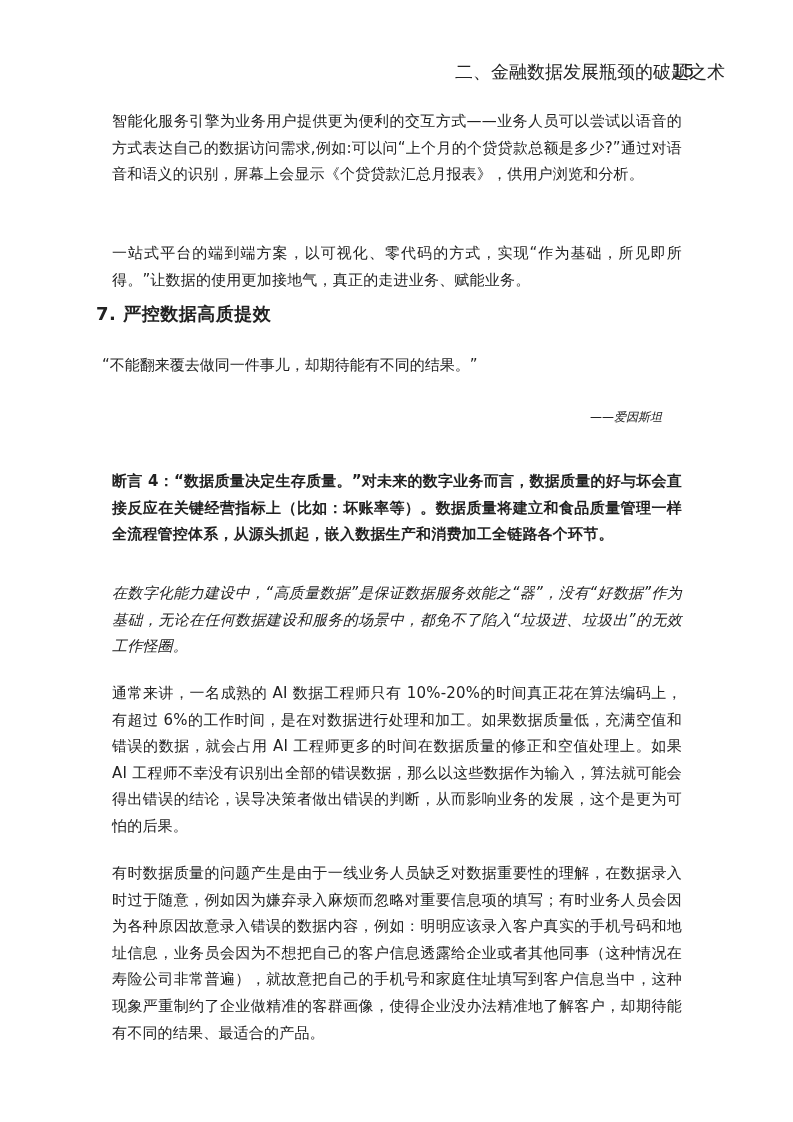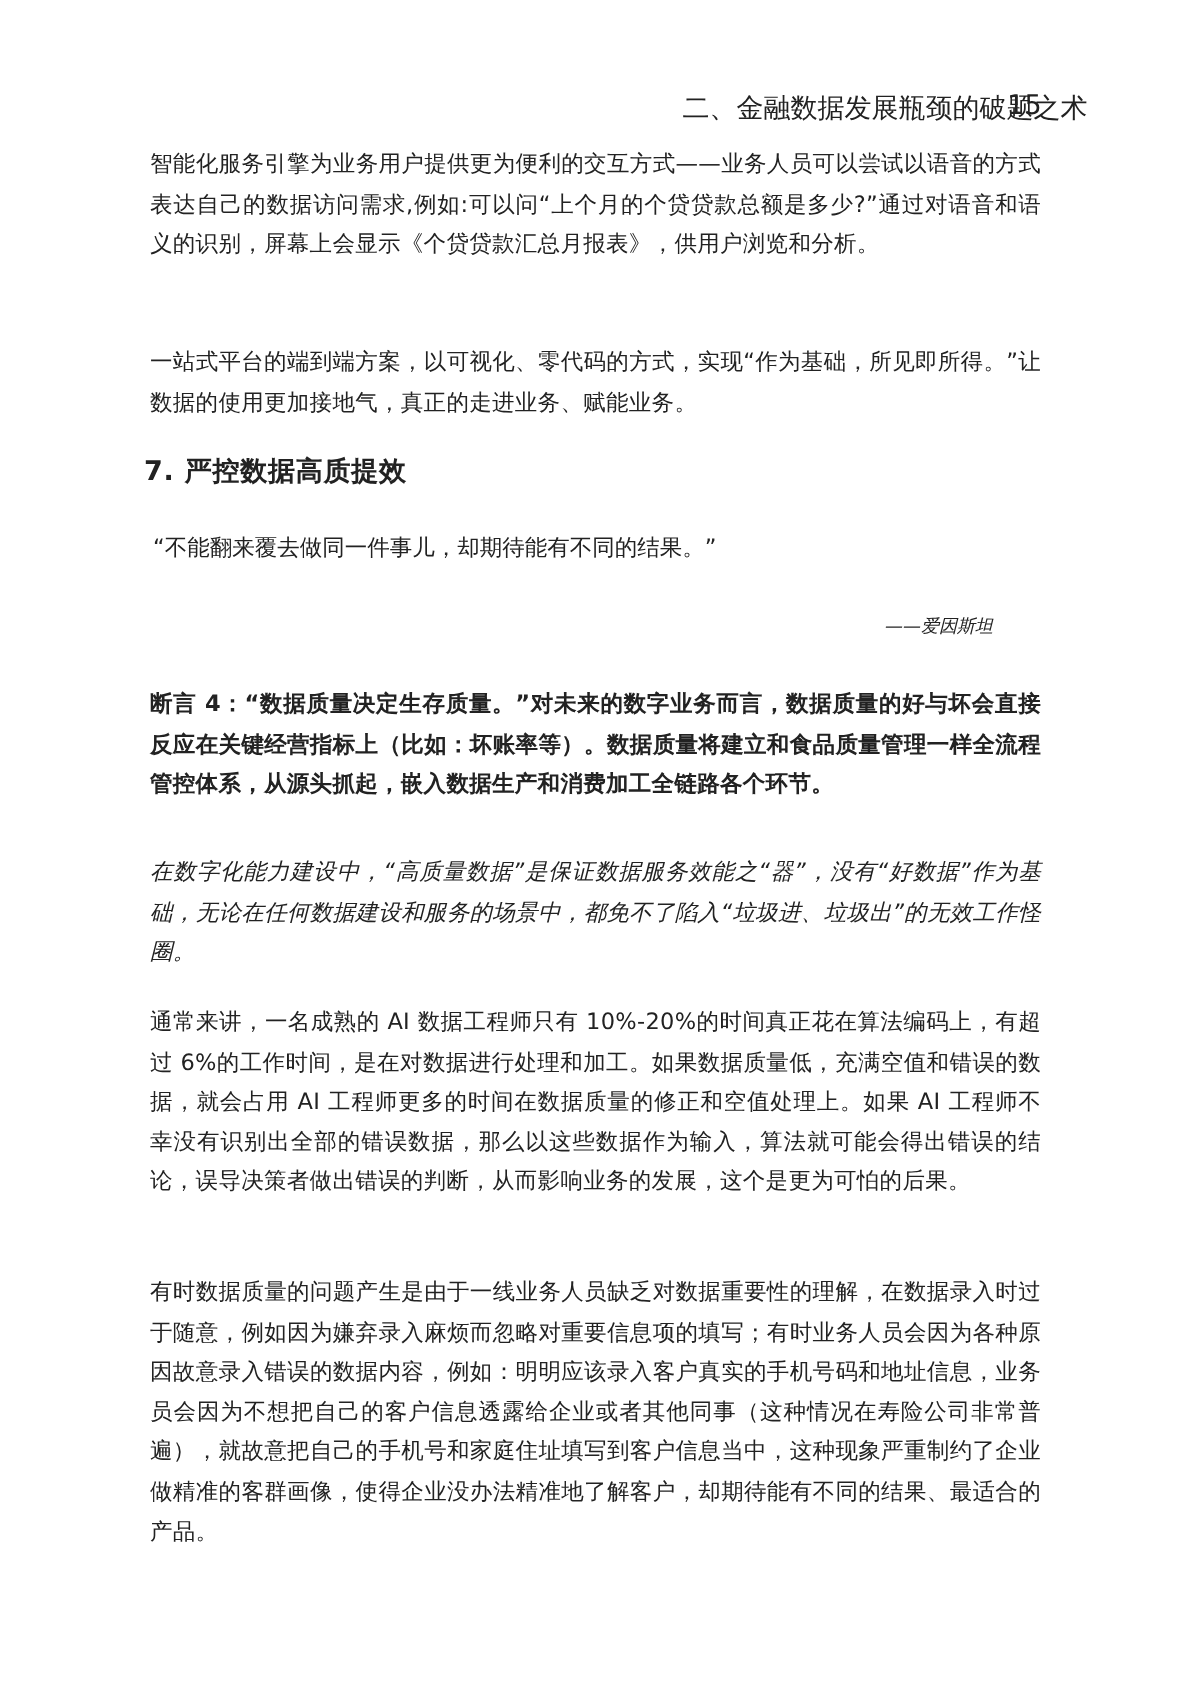--- a/index.html
+++ b/index.html
@@ -1,21 +1,21 @@
 <!DOCTYPE html>
 <html><head>
 <meta charset="utf-8">
 <style>
   html, body { margin: 0; padding: 0; background: #ffffff; }
   body { width: 793px; height: 1122px; position: relative; overflow: hidden;
          font-family: "DejaVu Sans", "Liberation Sans", sans-serif; color: #222; }
   .header { position: absolute; top: 60px; left: 455px; font-size: 18px; color: #222; text-align: center; }
   .header .pn { position: absolute; left: 213px; top: 0; width: 30px; }
   .content { position: absolute; left: 96px; width: 602px; top: 92px; }
-  p { margin: 4px; font-size: 15px; line-height: 26.6px; text-align: justify; letter-spacing: 0.2px; }
+  p { margin: 16px; font-size: 15px; line-height: 26.6px; text-align: justify; letter-spacing: 0.2px; }
   .p1 { position: absolute; top: 0; }
   .p2 { position: absolute; top: 132px; }
   h2 { position: absolute; top: 210px; margin: 0; font-size: 18px; font-weight: bold; letter-spacing: 0.5px; }
   .quote { position: absolute; top: 264px; left: 6px; font-size: 15px; }
   .author { position: absolute; top: 317px; right: 36px; font-style: italic; font-size: 12px; }
   .bold { position: absolute; top: 360px; font-weight: bold; }
   .p4 { position: absolute; top: 472px; font-style: italic; }
   .p5 { position: absolute; top: 572px; }
   .p6 { position: absolute; top: 752px; }
 </style>

